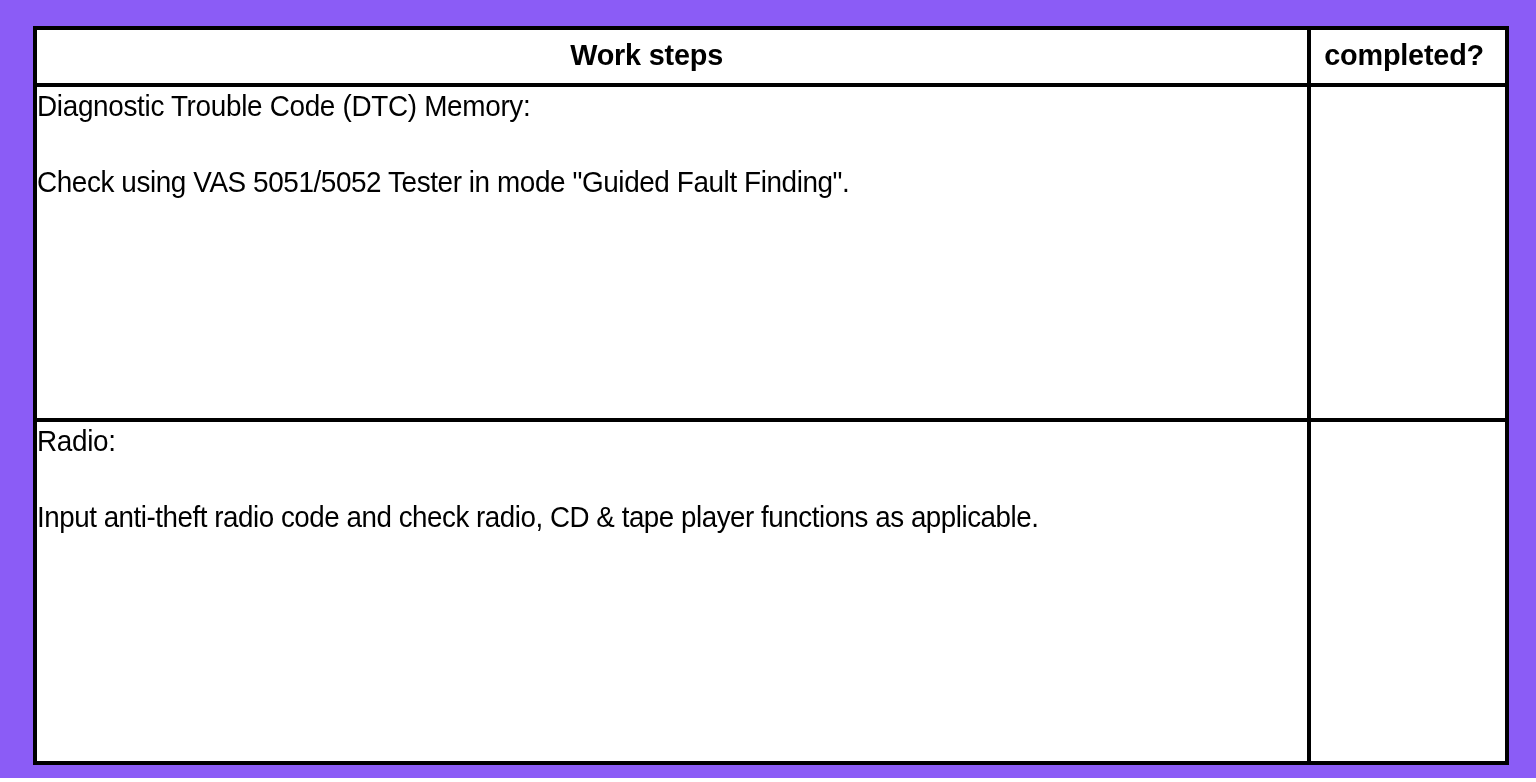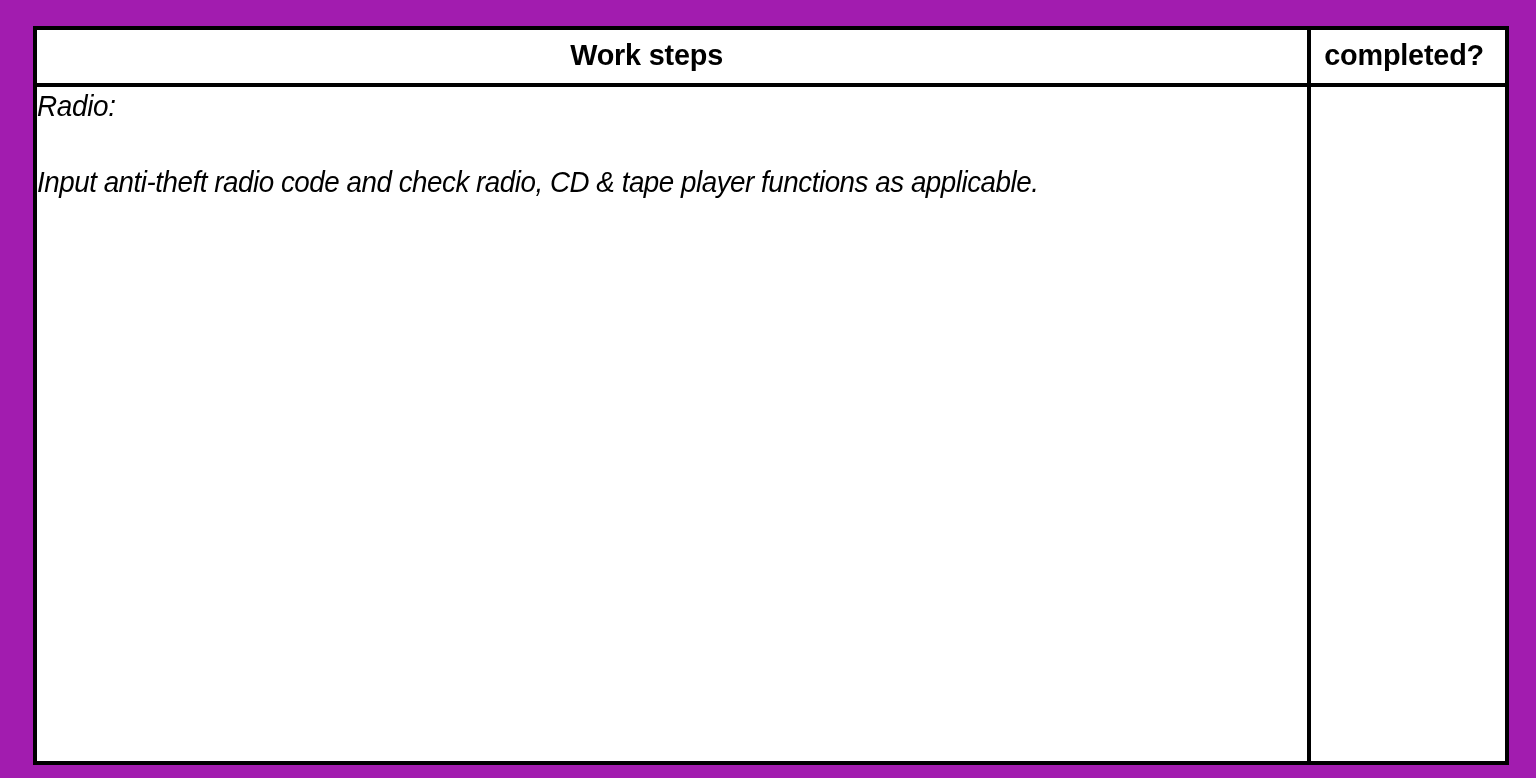--- a/index.html
+++ b/index.html
@@ -12,21 +12,21 @@
     height: 782px;
     font-family: "Liberation Sans", sans-serif;
     color: #000000;
     overflow: hidden;
   }
 
   #page {
     position: relative;
     width: 1536px;
     height: 778px;
-    background: #a21caf;
+    background: #8b5cf6;
   }
 
   .worksteps-table {
     position: absolute;
     left: 33px;
     top: 26px;
     width: 1472px;
     height: 739px;
     border-collapse: collapse;
     table-layout: fixed;
@@ -92,21 +92,21 @@
   }
   .done-empty {
     display: block;
     width: 100%;
     height: 100%;
   }
 
   
   .row-r1 .body-cell { height: 123px; }
   .row-r2 .body-cell { height: 124px; }
-  .row-r3 .body-cell { height: 126px; font-style: italic; }
+  .row-r3 .body-cell { height: 126px; }
   .row-r4 .body-cell { height: 124px; }
   .row-r5 .body-cell { height: 125px; }
 </style>
 </head>
 <body>
 
 <div id="page">
 
   <table class="worksteps-table">
     <colgroup>
@@ -120,20 +120,30 @@
           <span class="hdr-text">Work steps</span>
         </th>
         <th class="hdr-cell">
           <span class="hdr-text">completed?</span>
         </th>
       </tr>
     </thead>
 
     <tbody>
 
+      <tr class="row-r1">
+        <td class="body-cell">
+          <span class="step-line title">Diagnostic Trouble Code (DTC) Memory:</span>
+          <span class="step-gap"></span>
+          <span class="step-line detail">Check using VAS 5051/5052 Tester in mode "Guided Fault Finding".</span>
+        </td>
+        <td class="done-cell">
+          <span class="done-empty"></span>
+        </td>
+      </tr>
 
 
       <tr class="row-r3">
         <td class="body-cell">
           <span class="step-line title">Radio:</span>
           <span class="step-gap"></span>
           <span class="step-line detail">Input anti-theft radio code and check radio, CD &amp; tape player functions as applicable.</span>
         </td>
         <td class="done-cell">
           <span class="done-empty"></span>

